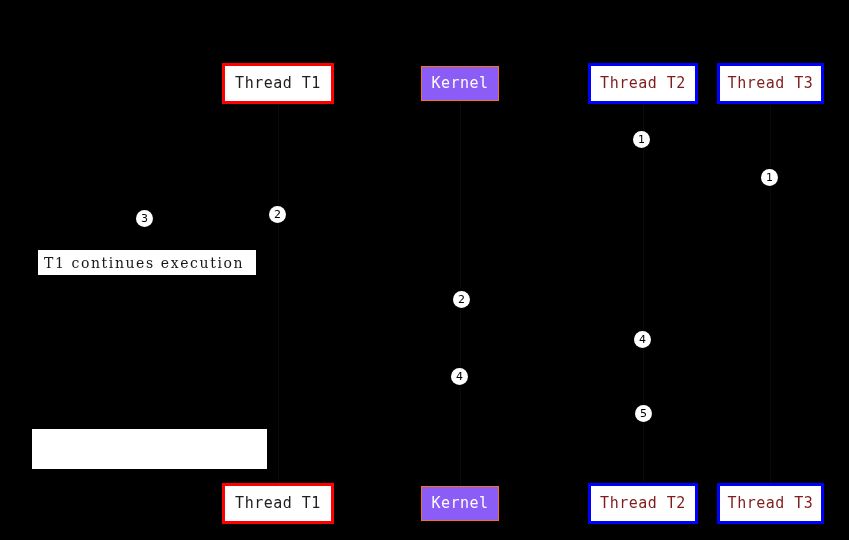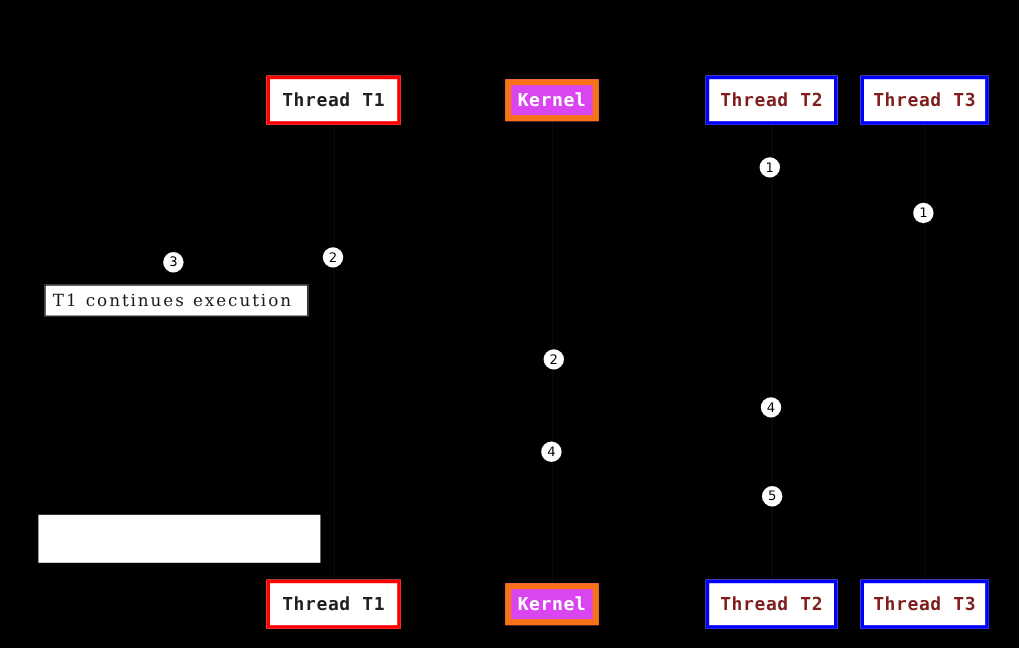--- a/index.html
+++ b/index.html
@@ -31,35 +31,34 @@
     position: absolute;
     box-sizing: border-box;
     display: flex;
     align-items: center;
     justify-content: center;
     font-family: "DejaVu Sans Mono", monospace;
     font-size: 15px;
     letter-spacing: 0.5px;
     white-space: nowrap;
     line-height: 1;
-    font-weight: bold;
   }
   .participant.thread-red {
     background: #ffffff;
     border: 3px solid #ff0000;
     color: #202020;
   }
   .participant.thread-blue {
     background: #ffffff;
     border: 3px solid #0000ff;
     color: #7f1d1d;
   }
   .participant.kernel {
-    background: #d946ef;
-    border: 5px solid #f97316;
+    background: #8b5cf6;
+    border: 1px solid #f97316;
     color: #ffffff;
   }
 
   
   .marker {
     position: absolute;
     width: 17px;
     height: 17px;
     border-radius: 50%;
     background: #ffffff;
@@ -124,21 +123,21 @@
         <span>Kernel</span>
       </div>
       <div class="participant thread-blue" style="left: 588px; top: 483px; width: 110px; height: 41px;">
         <span>Thread T2</span>
       </div>
       <div class="participant thread-blue" style="left: 717px; top: 483px; width: 107px; height: 41px;">
         <span>Thread T3</span>
       </div>
     </div>
   <div id="notes-layer">
-      <div class="note" style="left: 37px; top: 237px; width: 220px; height: 27px;">
+      <div class="note" style="left: 37px; top: 249px; width: 220px; height: 27px;">
         <span>T1 continues execution</span>
       </div>
       <div class="note blank" style="left: 32px; top: 429px; width: 235px; height: 40px;">
         <span></span>
       </div>
     </div>
   <div id="markers-layer">
       <div class="marker" style="left: 633px; top: 131px;">1</div>
       <div class="marker" style="left: 761px; top: 169px;">1</div>
       <div class="marker" style="left: 269px; top: 206px;">2</div>

